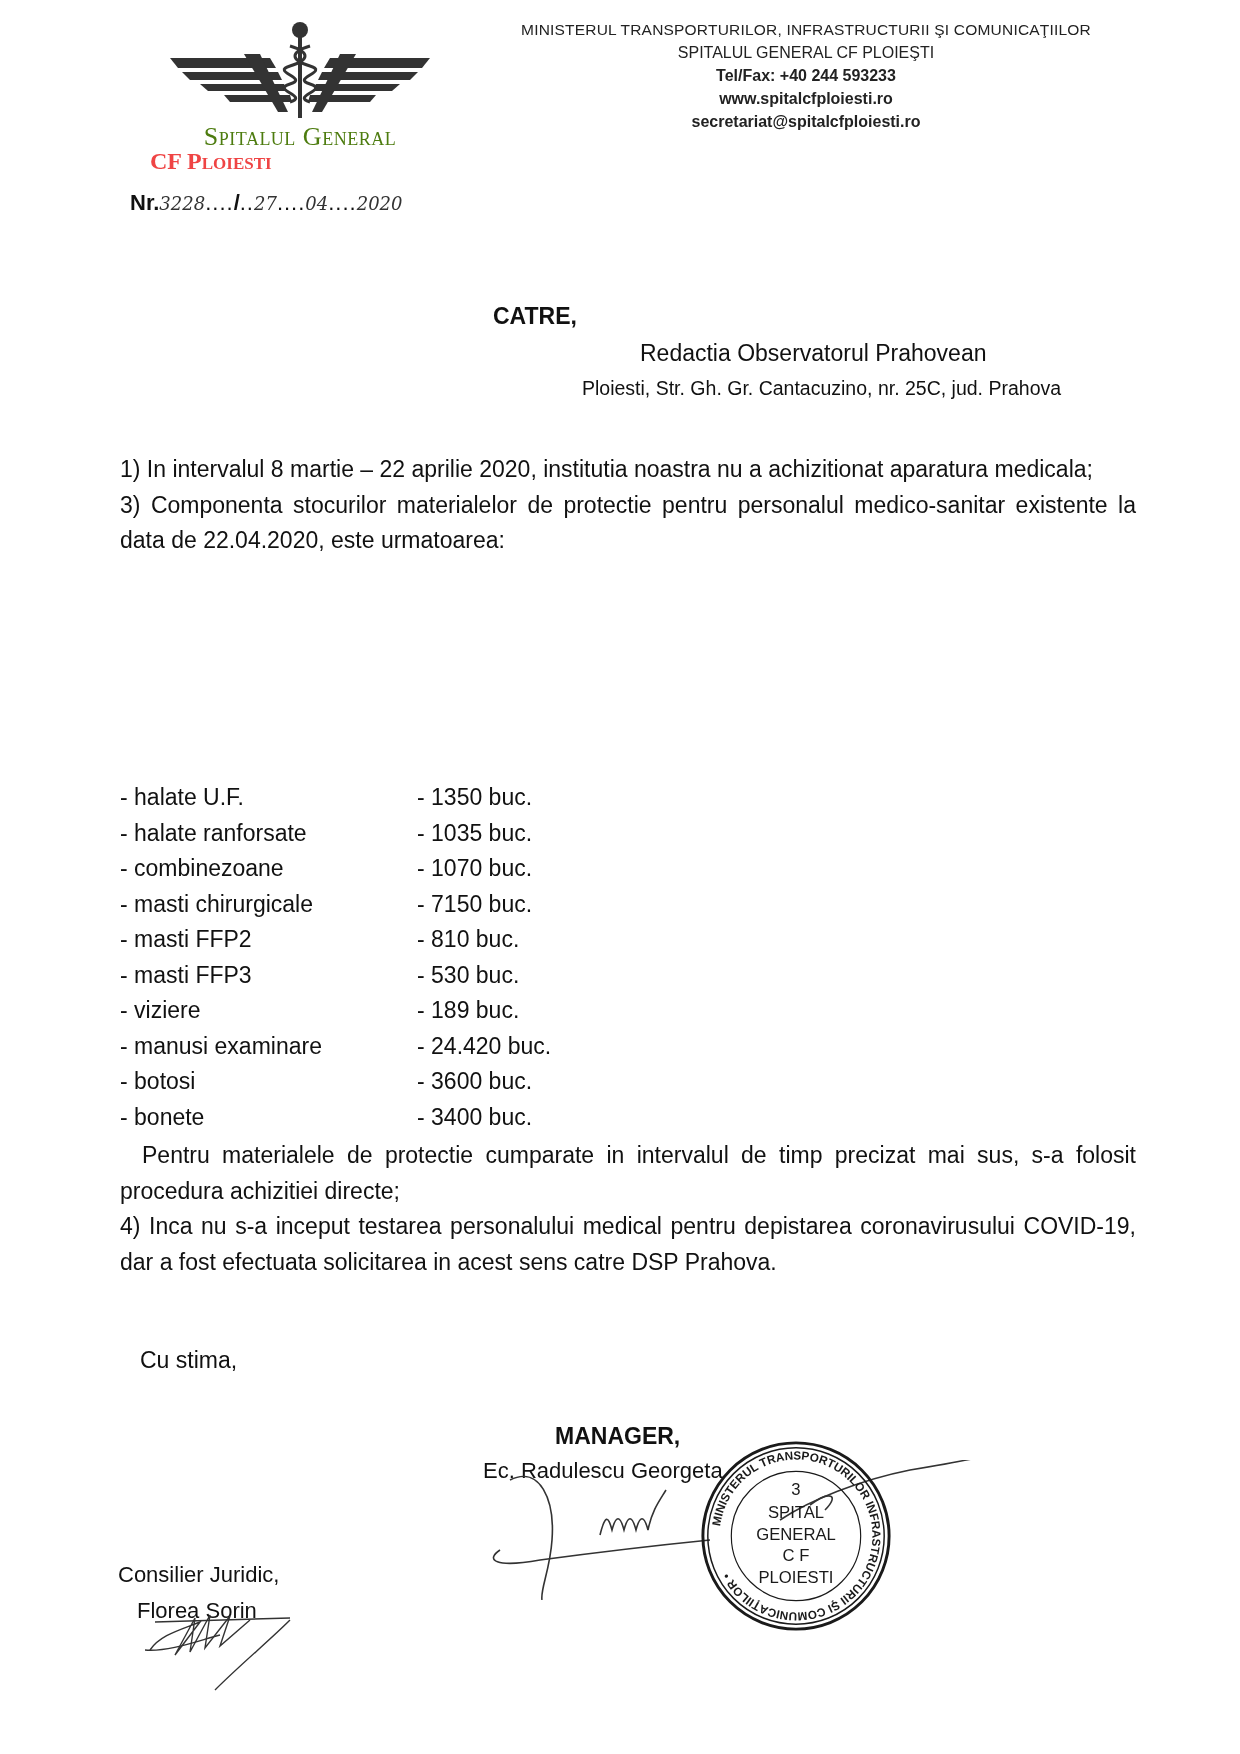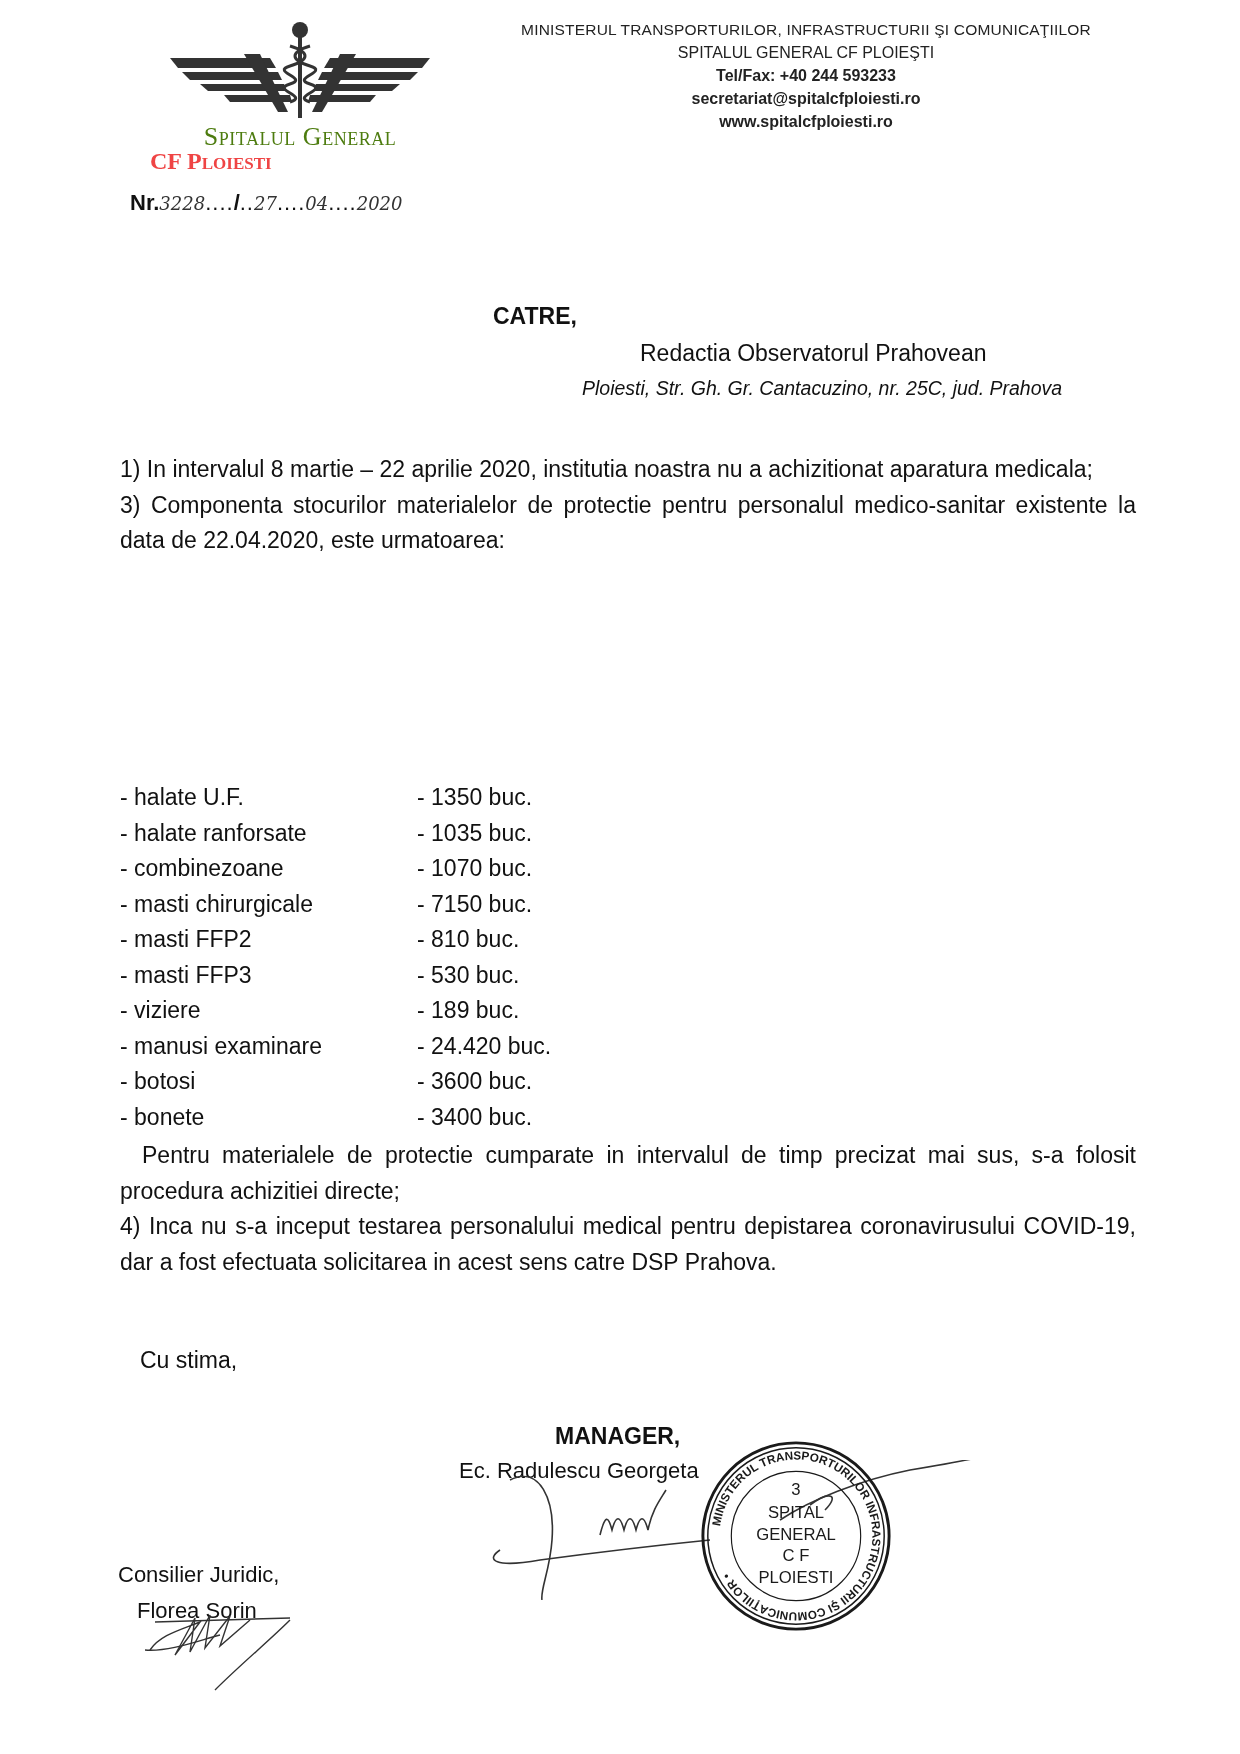--- a/index.html
+++ b/index.html
@@ -16,39 +16,39 @@
   .nr-line .dots { font-weight: normal; letter-spacing: 1px; }
 
   
   .hdr { left: 486px; top: 18px; width: 640px; text-align: center; font-size: 16px; line-height: 23px; color: #222; }
   .hdr .l1 { font-size: 15.5px; letter-spacing: 0.2px; }
   .hdr .b { font-weight: bold; }
 
   
   .catre { left: 493px; top: 303px; font-size: 23px; font-weight: bold; }
   .redactia { left: 640px; top: 340px; font-size: 23px; font-weight: normal; }
-  .addr { left: 582px; top: 377px; font-size: 19.5px; font-style: italic; }
+  .addr { left: 582px; top: 377px; font-size: 19.5px; }
 
   
   .body { left: 120px; top: 452px; width: 1016px; font-size: 23px; line-height: 35.5px; text-align: justify; }
   .body p { margin: 0; }
   .body .indent { text-indent: 22px; }
 
   .items { left: 120px; top: 780px; font-size: 23px; line-height: 35.5px; }
   .items .row { display: flex; }
   .items .name { width: 297px; }
 
   .body2 { left: 120px; top: 1138px; width: 1016px; font-size: 23px; line-height: 35.5px; text-align: justify; }
   .body2 p { margin: 0; }
   .body2 .indent { text-indent: 22px; }
 
   .regards { left: 140px; top: 1347px; font-size: 23px; }
 
   .mgr-title { left: 555px; top: 1423px; font-size: 23px; font-weight: bold; }
-  .mgr-name { left: 459px; top: 1458px; font-size: 22px; text-align: center; }
+  .mgr-name { left: 483px; top: 1458px; font-size: 22px; text-align: center; }
 
   .stamp { left: 698px; top: 1438px; width: 196px; height: 196px; }
   .signature-mgr { left: 480px; top: 1460px; width: 520px; height: 140px; }
 
   .cons-title { left: 118px; top: 1562px; font-size: 22px; }
   .cons-name { left: 137px; top: 1598px; font-size: 22px; }
   .signature-cons { left: 140px; top: 1610px; width: 160px; height: 90px; }
 </style>
 </head>
 <body>
@@ -77,22 +77,22 @@
 <div class="abs logo-name2">CF Ploiesti</div>
 
 <div class="abs nr-line">
   <span>Nr.</span><span class="hand">3228</span><span class="dots">....</span><span>/</span><span class="dots">..</span><span class="hand">27</span><span class="dots">....</span><span class="hand">04</span><span class="dots">....</span><span class="hand">2020</span>
 </div>
 
 <div class="abs hdr">
   <div class="l1">MINISTERUL TRANSPORTURILOR, INFRASTRUCTURII ŞI COMUNICAŢIILOR</div>
   <div>SPITALUL GENERAL CF PLOIEŞTI</div>
   <div class="b">Tel/Fax: +40 244 593233</div>
+  <div class="b">www.spitalcfploiesti.ro</div>
   <div class="b">secretariat@spitalcfploiesti.ro</div>
-  <div class="b">www.spitalcfploiesti.ro</div>
 </div>
 
 <div class="abs catre">CATRE,</div>
 <div class="abs redactia">Redactia Observatorul Prahovean</div>
 <div class="abs addr">Ploiesti, Str. Gh. Gr. Cantacuzino, nr. 25C, jud. Prahova</div>
 
 <div class="abs body">
   <p>1) In intervalul 8 martie – 22 aprilie 2020, institutia noastra nu a achizitionat aparatura medicala;</p>
   <p>3) Componenta stocurilor materialelor de protectie pentru personalul medico-sanitar existente la data de 22.04.2020, este urmatoarea:</p>
 </div>

